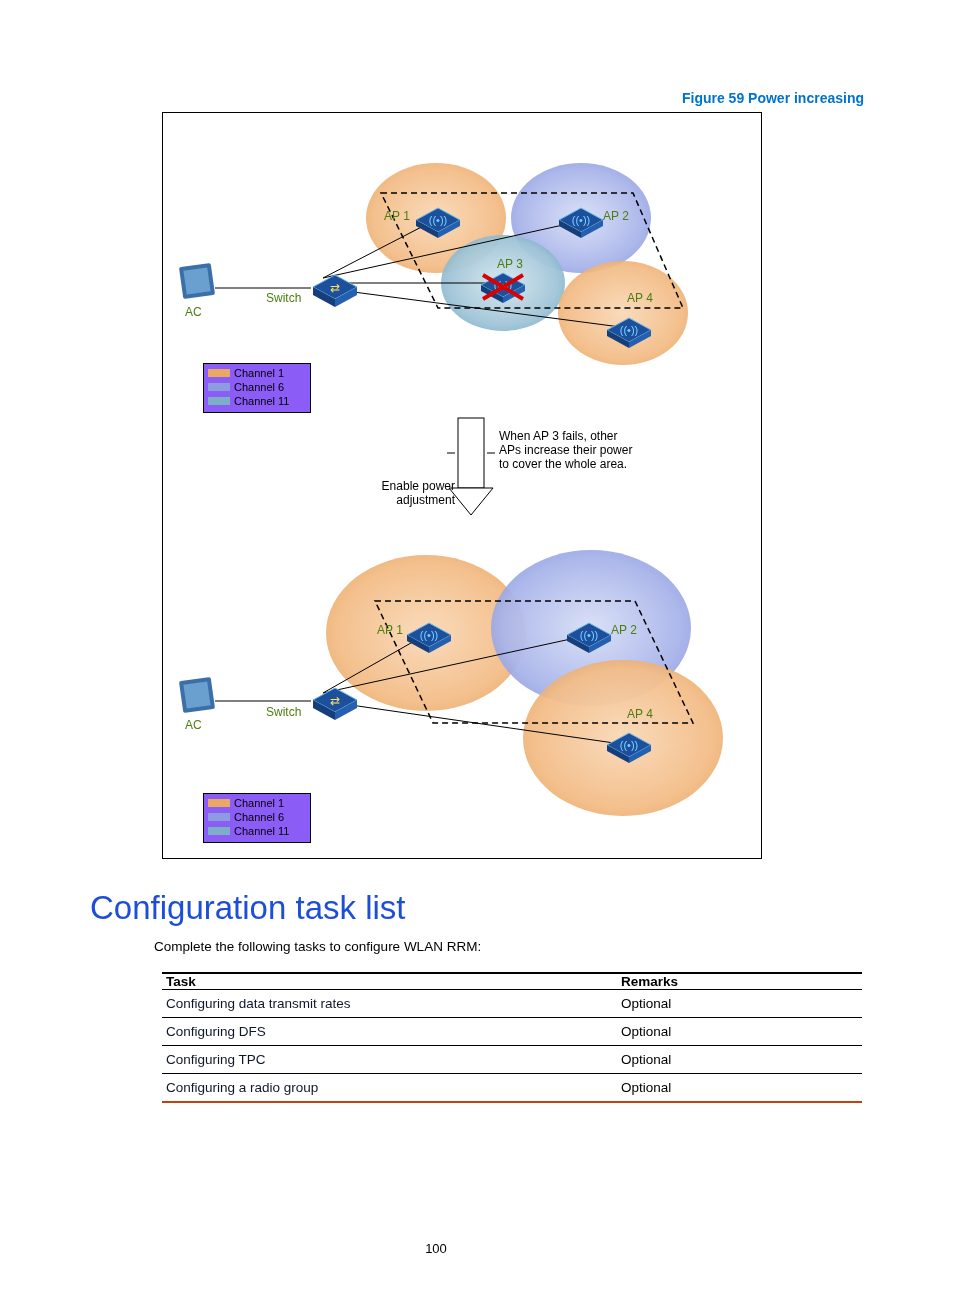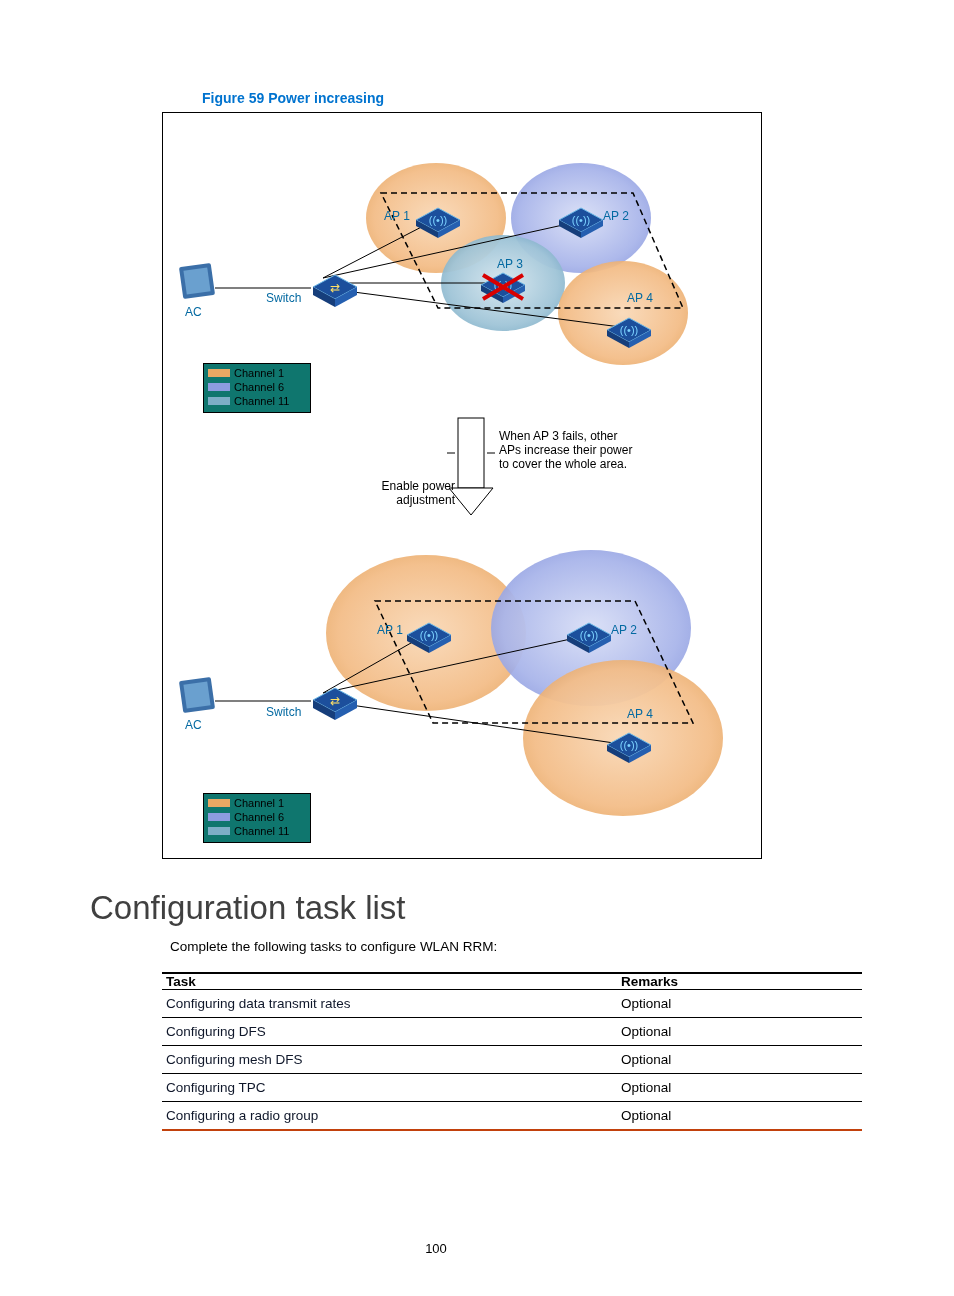--- a/index.html
+++ b/index.html
@@ -1,27 +1,27 @@
 <!DOCTYPE html>
 <html><head>
 <meta charset="utf-8">
 <style>
   body { margin:0; background:#fff; font-family: Helvetica, Arial, sans-serif; font-size:13.5px; color:#000; }
   .page { width:954px; height:1296px; position:relative; box-sizing:border-box; padding:90px 90px 0 90px; }
-  .figure-caption { color:#0073cf; font-weight:bold; font-size:14px; margin-left:112px; margin-bottom:6px; }
+  .figure-caption { color:#0073cf; font-weight:bold; font-size:14px; margin-left:112px; margin-bottom:6px;text-align:right; }
   .figure-area { position:relative; width:598px; height:745px; margin-left:72px; border:1px solid #000; }
   .figure-area svg { position:absolute; top:0; left:0; }
-  .flabel { position:absolute; font-family: Arial, sans-serif; font-size:12px; color:#0369a1; }
-  .legend-box { position:absolute; border:1px solid #000; width:108px; height:50px; box-sizing:border-box; padding:2px 4px; background:#0f766e; }
+  .flabel { position:absolute; font-family: Arial, sans-serif; font-size:12px; color:#4d7c0f; }
+  .legend-box { position:absolute; border:1px solid #000; width:108px; height:50px; box-sizing:border-box; padding:2px 4px; background:#8b5cf6; }
   .legend-box .row { display:flex; align-items:center; height:14px; font-size:11px; }
   .legend-box .row span.sw { display:inline-block; width:22px; height:8px; margin-right:4px; }
   .callout-box { position:absolute; }
   .callout-box .txt { font-size:12px; line-height:14px; }
-  .h1 { font-family: "Futura", "Century Gothic", Helvetica, Arial, sans-serif; font-weight:300; font-size:33px; color:#404040; margin:30px 0 12px 0; letter-spacing:0px; }
-  .intro { margin-left:80px; margin-bottom:18px; font-size:13.5px; }
+  .h1 { font-family: "Futura", "Century Gothic", Helvetica, Arial, sans-serif; font-weight:300; font-size:33px; color:#1d4ed8; margin:30px 0 12px 0; letter-spacing:0px; }
+  .intro { margin-left:64px; margin-bottom:18px; font-size:13.5px; }
   table.tasks { width:700px; margin-left:72px; border-collapse:collapse; font-size:13.5px; }
   table.tasks th { text-align:left; font-weight:bold; border-top:2px solid #000; border-bottom:1.2px solid #000; padding:0 4px; }
   table.tasks td { border-bottom:1px solid #000; padding:6px 4px; }
   table.tasks tr:last-child td { border-bottom:2px solid #c2410c; }
   table.tasks td.link { color:#0f172a; }
   .pnum { position:absolute; bottom:40px; width:872px; left:0; text-align:center; font-size:13px; }
 </style>
 </head>
 <body>
 
@@ -223,24 +223,20 @@
     <tbody>
       <tr>
           <td class="link">Configuring data transmit rates</td>
           <td>Optional</td>
         </tr>
       <tr>
           <td class="link">Configuring DFS</td>
           <td>Optional</td>
         </tr>
       <tr>
-          <td class="link">Configuring mesh DFS</td>
-          <td>Optional</td>
-        </tr>
-      <tr>
           <td class="link">Configuring TPC</td>
           <td>Optional</td>
         </tr>
       <tr>
           <td class="link">Configuring a radio group</td>
           <td>Optional</td>
         </tr>
     </tbody>
   </table>
 

